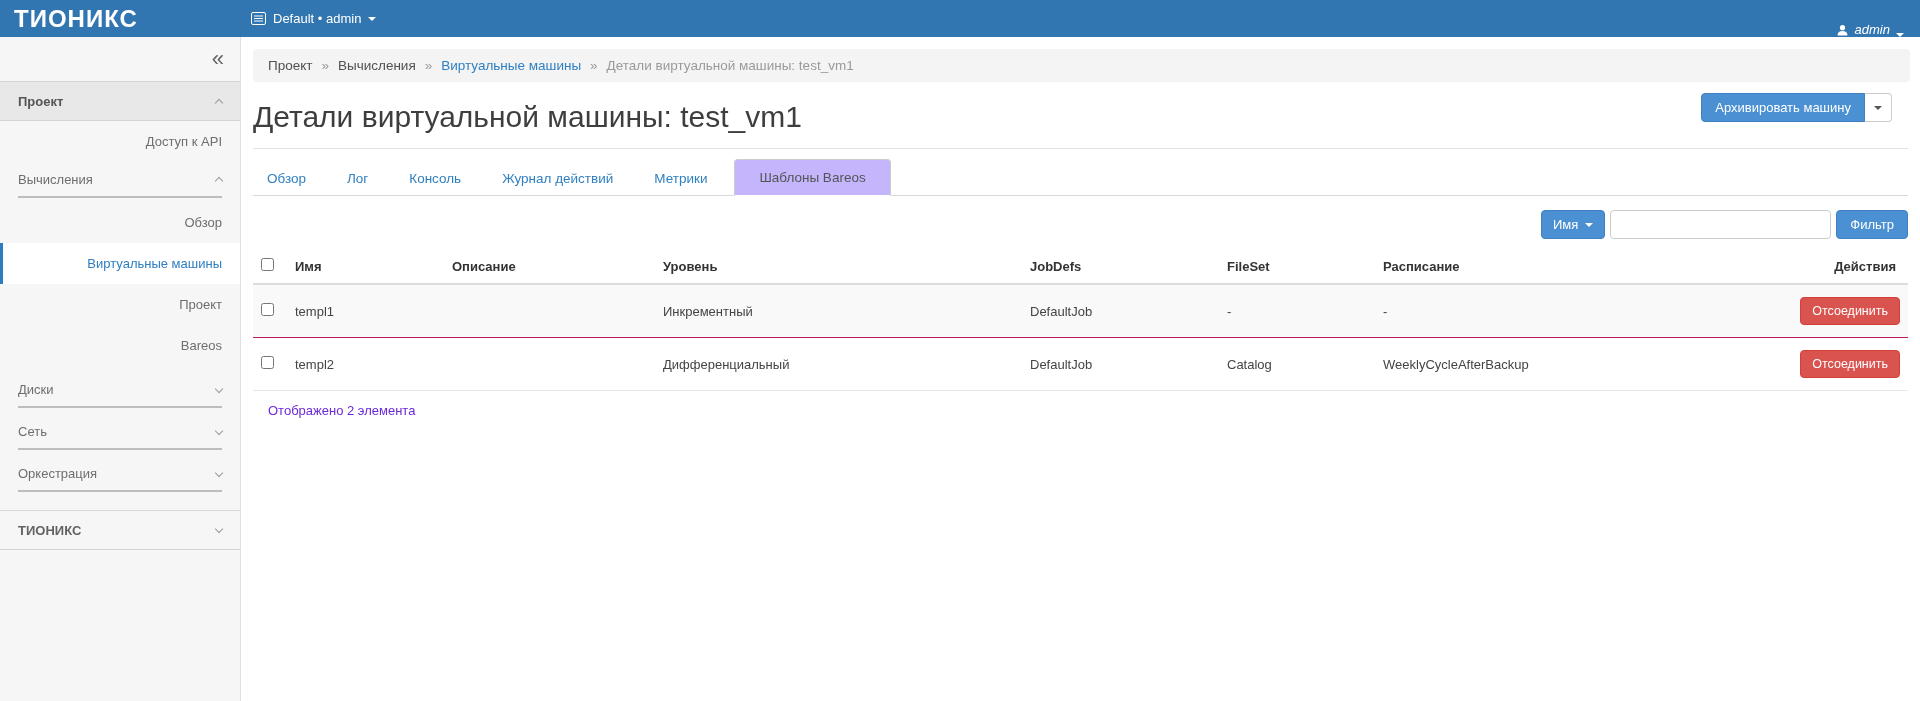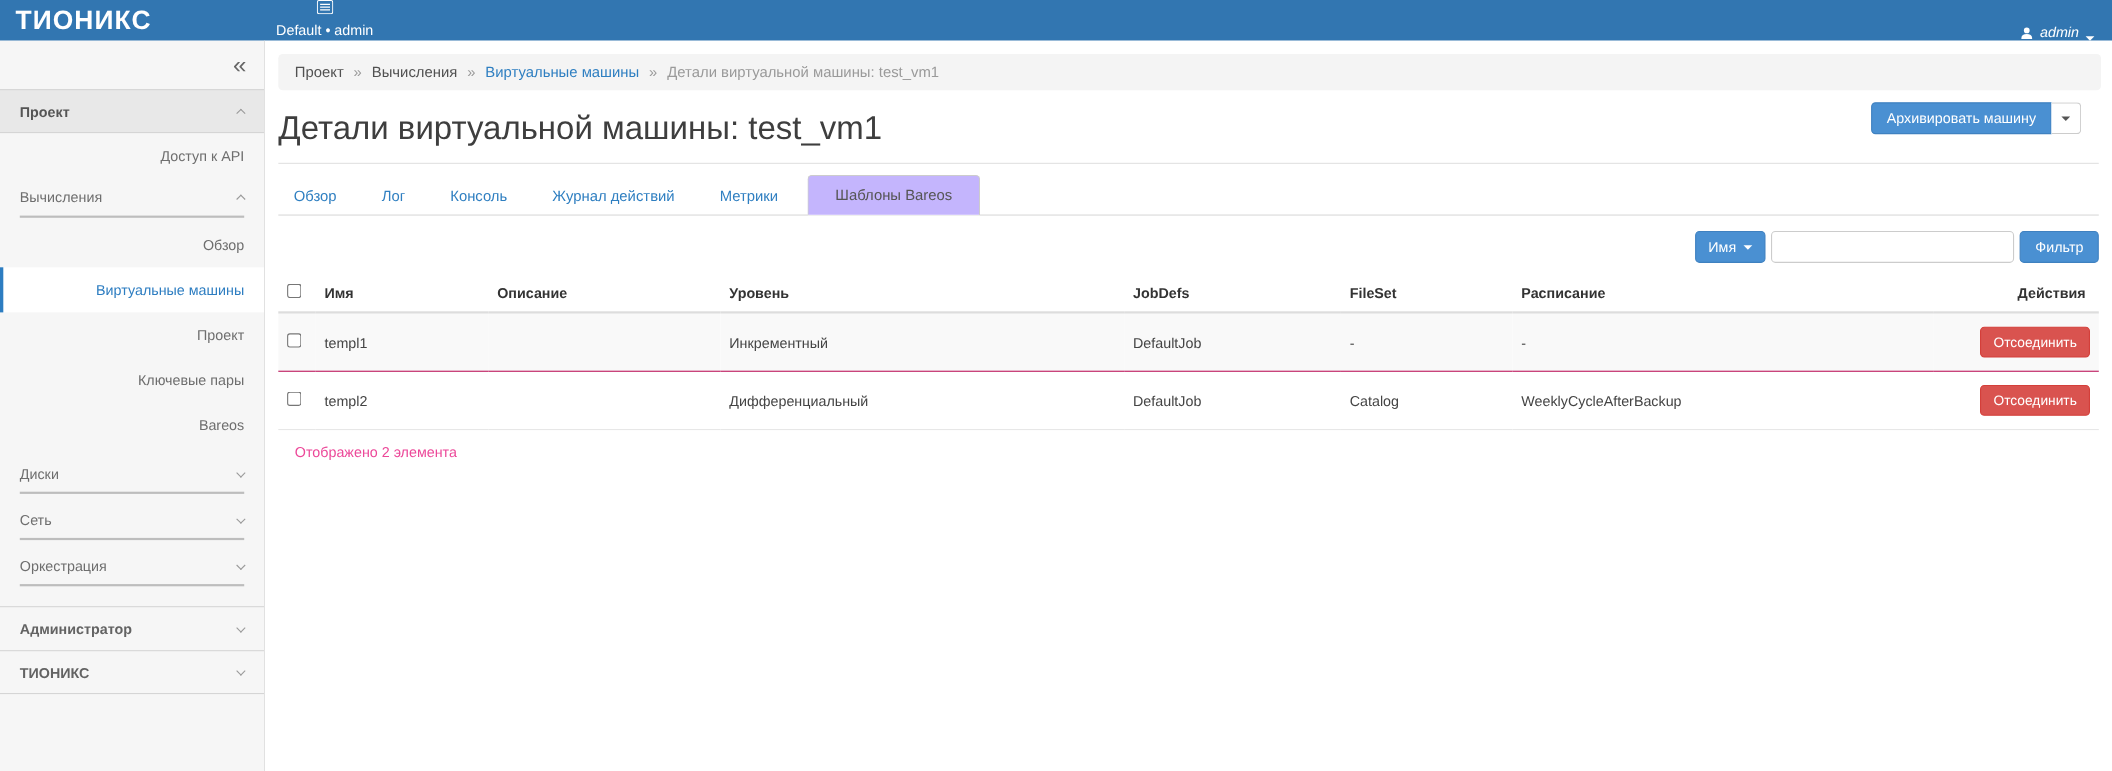--- a/index.html
+++ b/index.html
@@ -15,21 +15,21 @@
     background: #3276b1; color: #fff;
     display: flex; align-items: center;
   }
   .brand {
     width: 241px; padding-left: 14px;
     font-size: 24px; font-weight: 700; letter-spacing: 1px; line-height: 37px;
     white-space: nowrap;
   }
   .ctx-switcher {
     display: flex; align-items: center; gap: 7px;
-    padding: 0 10px; height: 37px; cursor: pointer; font-size: 13px; flex-direction: column;
+    padding: 0 10px; height: 37px; cursor: pointer; font-size: 13px;
   }
   .topbar-right {
     margin-left: auto; display: flex; align-items: flex-end; gap: 6px;
     padding-right: 16px; height: 37px; cursor: pointer; font-style: italic;
   }
   .caret {
     display: inline-block; width: 0; height: 0;
     border-left: 4px solid transparent; border-right: 4px solid transparent;
     border-top: 4px solid currentColor; vertical-align: middle;
   }
@@ -134,21 +134,21 @@
   .col-level { width: 367px; }
   .col-jobdefs { width: 197px; }
   .col-fileset { width: 156px; }
   .col-actions { width: 150px; }
   .cell-actions, th.cell-actions { text-align: right; padding-right: 12px; }
   .check-cell { padding-left: 14px; }
   .btn-danger {
     background: #d9534f; border-color: #d43f3a; color: #fff;
     padding: 6px 11px; font-size: 12.5px;
   }
-  .table-footer td { padding: 12px 8px 12px 15px; color: #ec4899; border-top: 1px solid #e7e7e7; background: #fff; }
+  .table-footer td { padding: 12px 8px 12px 15px; color: #6d28d9; border-top: 1px solid #e7e7e7; background: #fff; }
   input[type="checkbox"] { width: 13px; height: 13px; cursor: pointer; }
 </style>
 </head>
 <body>
 
 <div class="topbar">
   <div class="brand">ТИОНИКС</div>
   <div class="ctx-switcher">
     <span style="display:flex;">
       <svg width="15" height="13" viewBox="0 0 15 13">
@@ -186,44 +186,39 @@
   <div class="side-item">Доступ к API</div>
 
   <div class="side-group-label first">
     <span>Вычисления</span>
     <span class="chev up"></span>
   </div>
   <div class="side-nav">
     <div class="side-item">Обзор</div>
     <div class="side-item active">Виртуальные машины</div>
     <div class="side-item">Проект</div>
-    <div class="side-item">Ключевые пары</div>
     <div class="side-item">Bareos</div>
   </div>
 
   <div class="side-group-label">
     <span>Диски</span>
     <span class="chev down"></span>
   </div>
 
   <div class="side-group-label">
     <span>Сеть</span>
     <span class="chev down"></span>
   </div>
 
   <div class="side-group-label">
     <span>Оркестрация</span>
     <span class="chev down"></span>
   </div>
 
   <div class="panel-stack">
-    <div class="side-panel-header plain" style="border-top:1px solid #d8d8d8; font-weight:700;">
-      <span style="font-weight:700;">Администратор</span>
-      <span class="chev down"></span>
-    </div>
     <div class="side-panel-header plain last" style="border-top:1px solid #d8d8d8; font-weight:700;">
       <span style="font-weight:700;">ТИОНИКС</span>
       <span class="chev down"></span>
     </div>
   </div>
 </div>
 
 <div class="content">
 
   <div class="breadcrumb">

